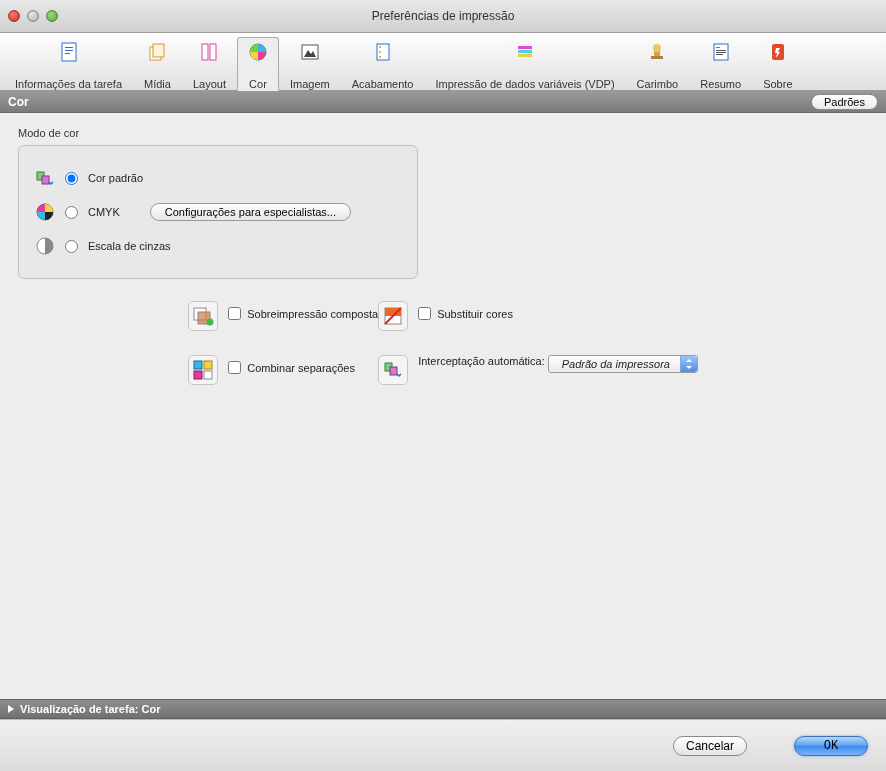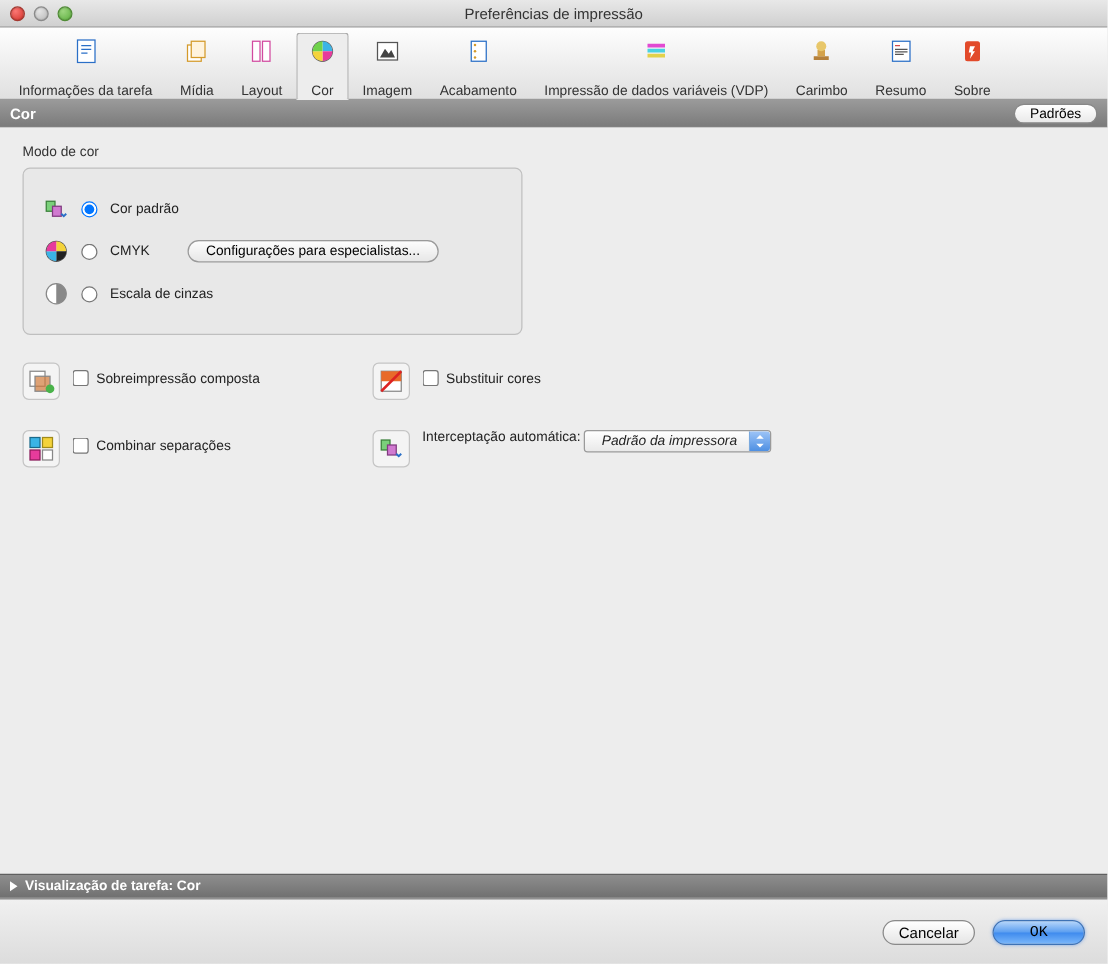--- a/index.html
+++ b/index.html
@@ -14,21 +14,21 @@
       flex-direction: column;
     }
     
     
     .titlebar {
       height: 22px;
       background: linear-gradient(#e8e8e8, #d0d0d0);
       border-bottom: 1px solid #a0a0a0;
       display: flex;
       align-items: center;
-      padding: 5px 8px;
+      padding: 16px 8px;
       position: relative;
     }
     .traffic-lights {
       display: flex;
       gap: 7px;
       align-items: center;
     }
     .tl {
       width: 12px; height: 12px; border-radius: 50%;
       box-shadow: inset 0 0 1px rgba(0,0,0,0.4);
@@ -144,21 +144,21 @@
       background: linear-gradient(#fdfdfd, #e7e7e7);
       border: 1px solid #9a9a9a;
       border-radius: 12px;
       padding: 2px 14px;
       font-size: 11px;
       cursor: pointer;
     }
     
     .options-grid {
       display: flex;
-      gap: 90px;
+      justify-content: center;
     }
     .options-col {
       display: flex;
       flex-direction: column;
       gap: 24px;
     }
     .opt-row {
       display: flex;
       align-items: flex-start;
       gap: 10px;
@@ -253,20 +253,21 @@
       border-top: 1px solid #bbb;
     }
     .btn {
       border-radius: 11px;
       font-size: 12px;
       padding: 2px 7px;
       min-width: 74px;
       cursor: pointer;
       border: 1px solid #8a8a8a;
       background: linear-gradient(#ffffff, #e5e5e5);
+      margin-left: 33px;
     }
     .btn-default {
       border: 1px solid #3e72b5;
       background: linear-gradient(#b6d6fb, #5d9ff0 48%, #3f8bee 52%, #79b6fa);
       color: #000;
       box-shadow: 0 0 3px rgba(80,140,230,0.7);
       font-family: Liberation Mono, monospace;
     }
     
     input[type="radio"], input[type="checkbox"] {

